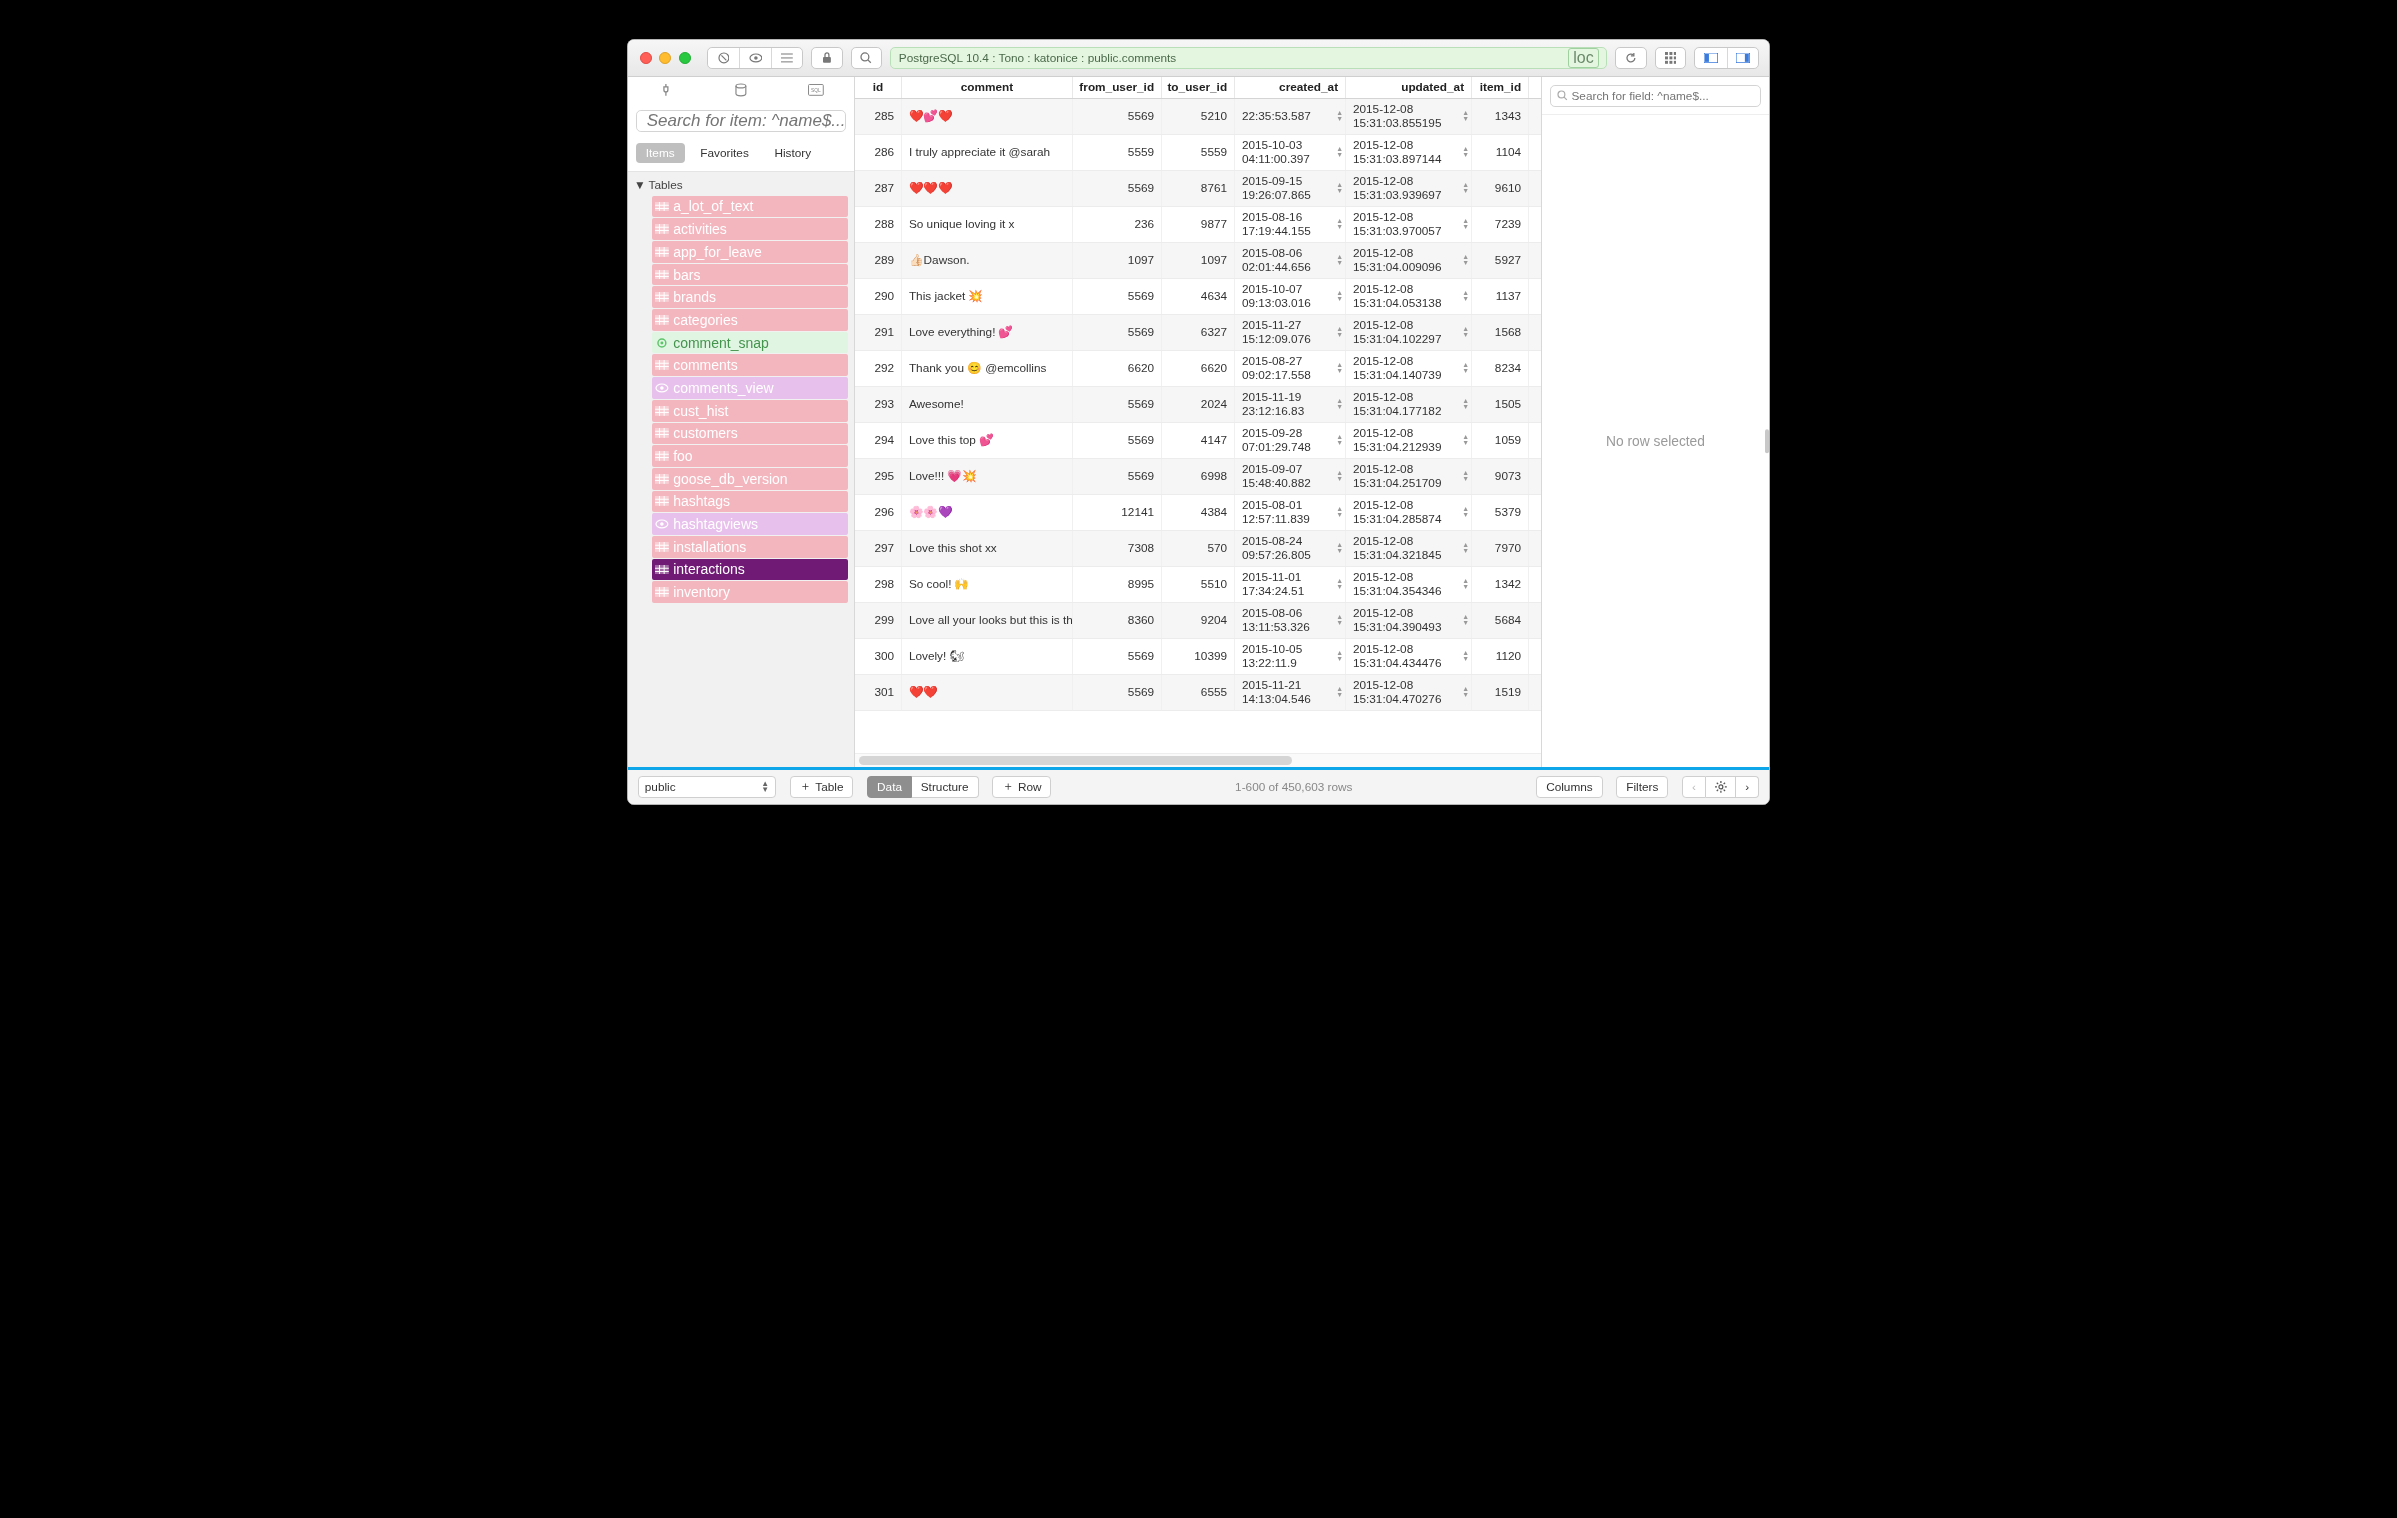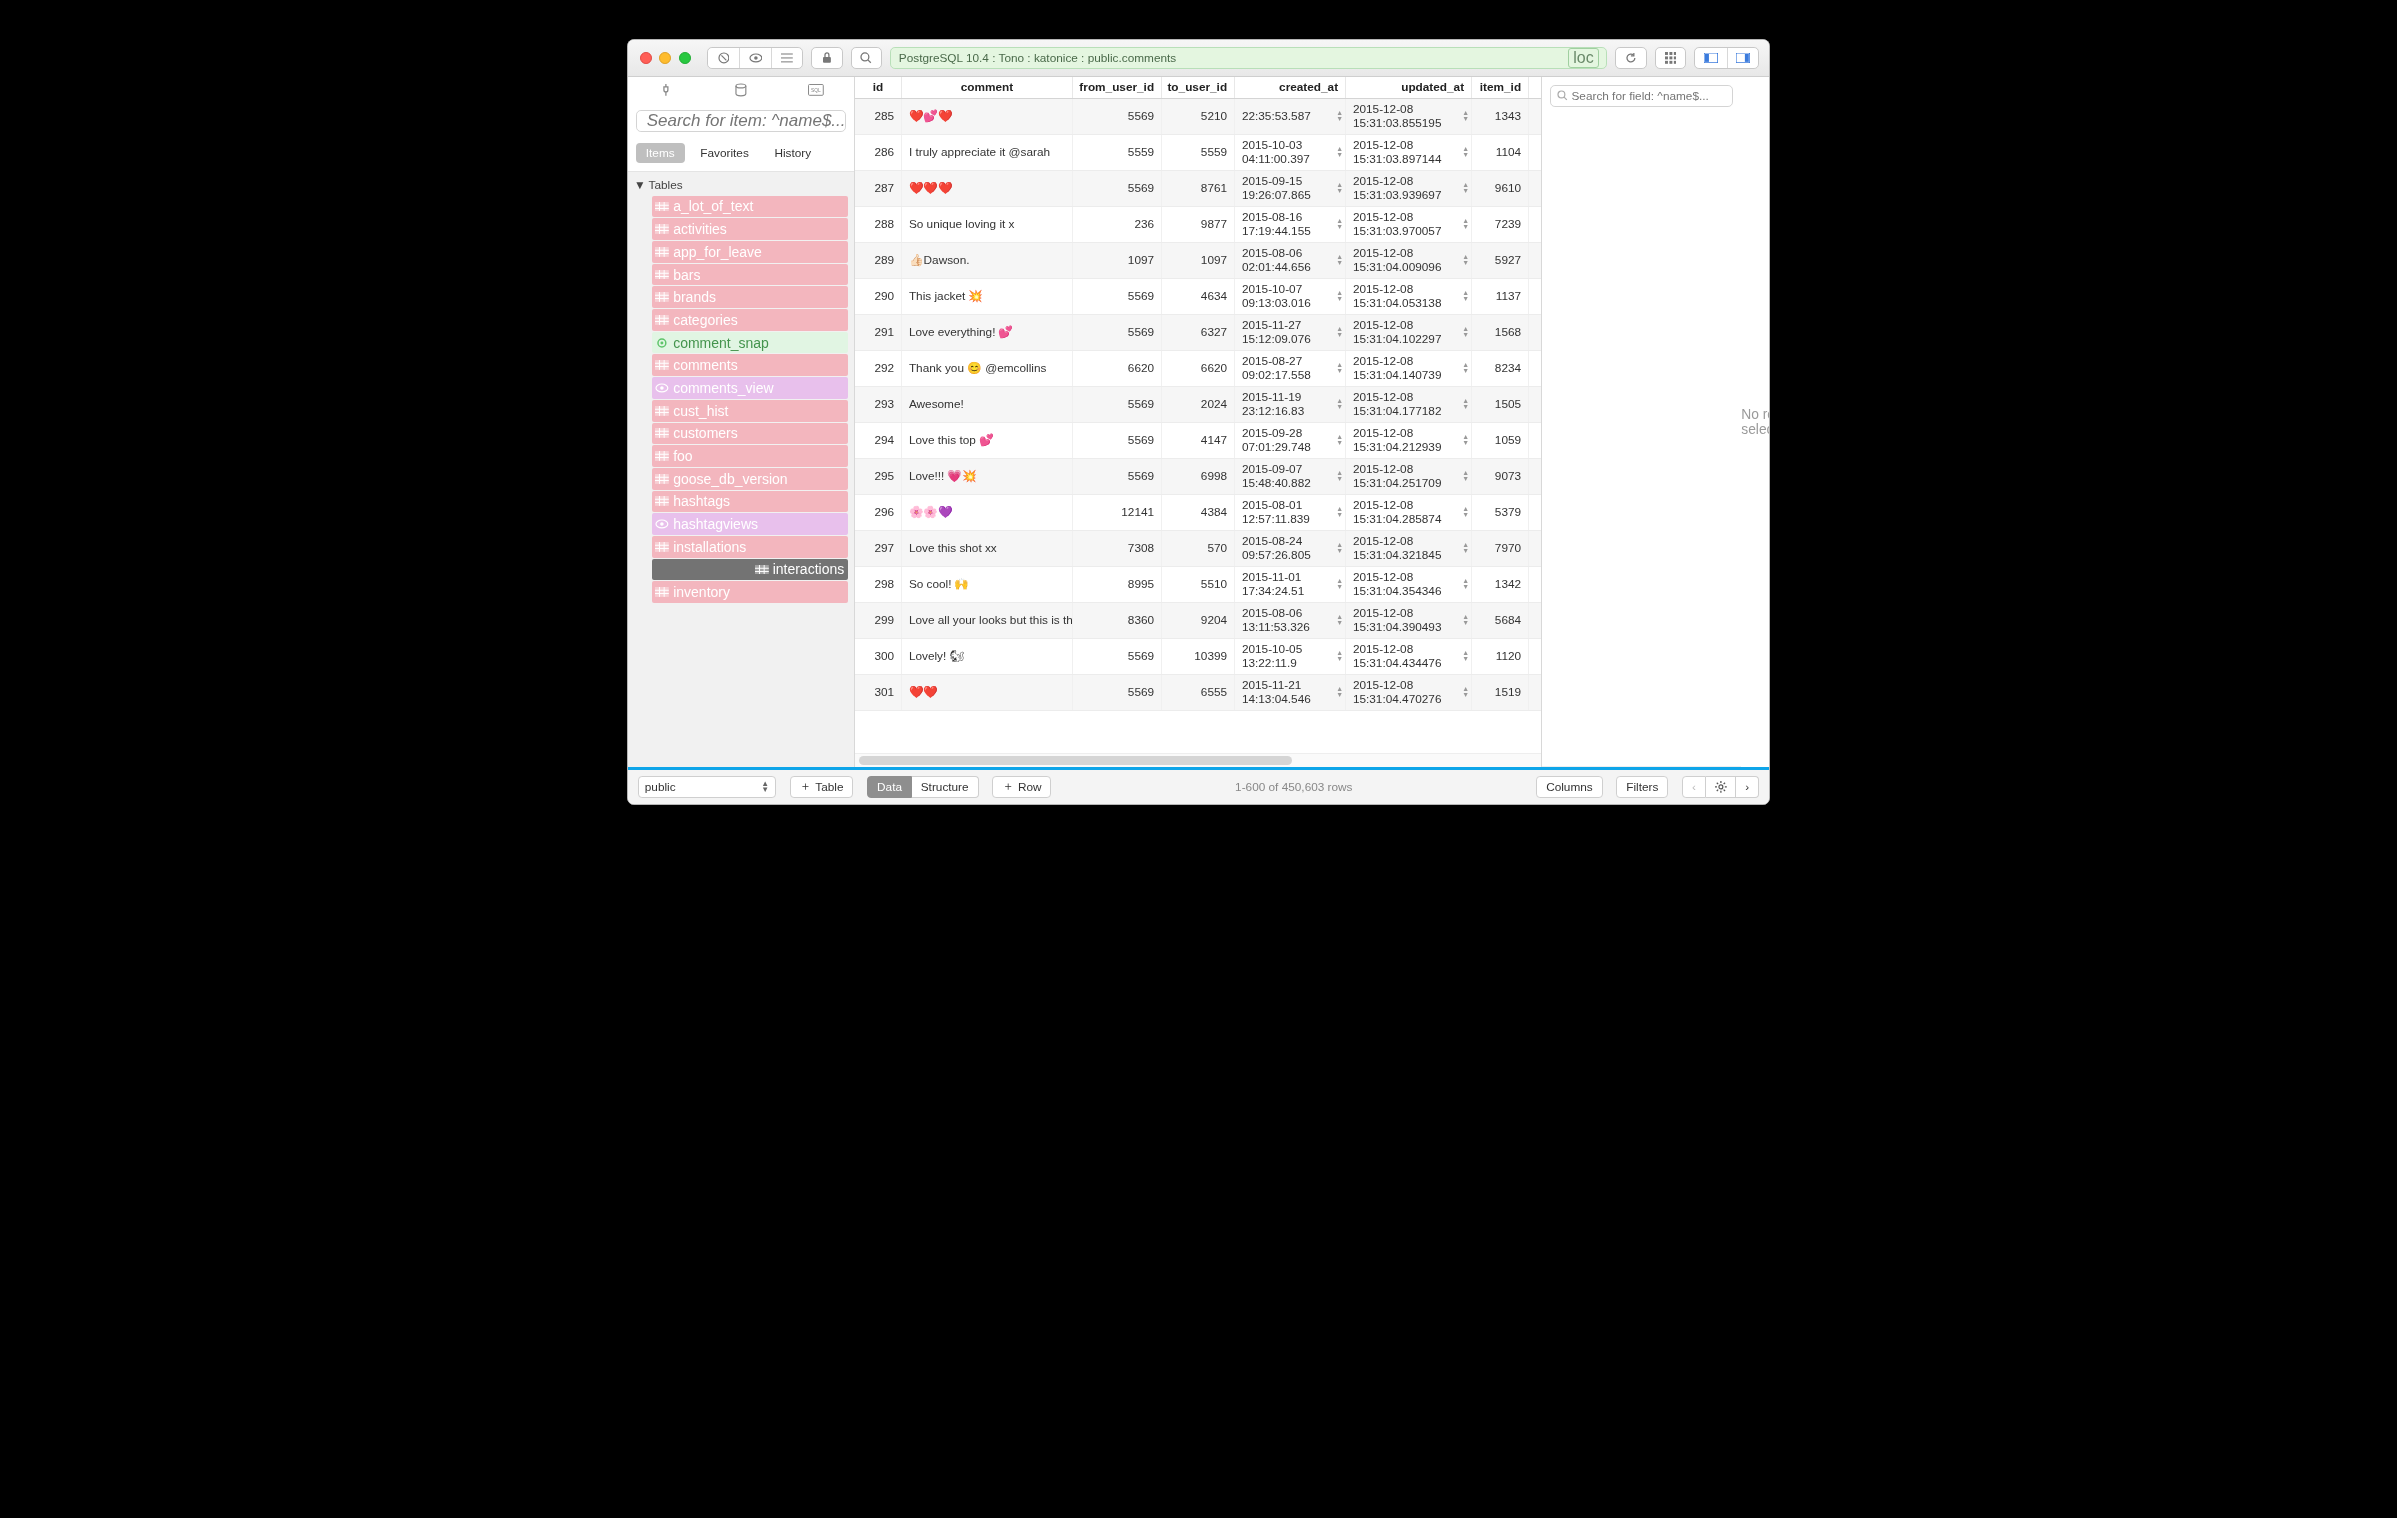--- a/index.html
+++ b/index.html
@@ -50,21 +50,21 @@
 .bottombar { height:37px; border-top:3px solid #0ea5e9; background:#f4f4f4; display:flex; align-items:center; padding:0 9.9px; gap:13.8px; font-size:11.8px; }
 .bottombar .schema { width:138px; height:21.7px; border:1px solid #cfcfcf; border-radius:3.9px; background:#fff; display:flex; align-items:center; padding:0 5.9px; justify-content:space-between; }
 .btn { height:21.7px; border:1px solid #cfcfcf; border-radius:3.9px; background:#fff; display:inline-flex; align-items:center; padding:0 8.9px; color:#333; gap:3.9px; }
 .btn.sel { background:#8e8e8e; color:#fff; border-color:#8e8e8e; }
 .seggroup { display:flex; }
 .seggroup .btn { border-radius:0;text-align:center; }
 .seggroup .btn:first-child { border-radius:3.9px 0 0 3.9px; }
 .seggroup .btn:last-child { border-radius:0 3.9px 3.9px 0; }
 .seggroup .btn + .btn { border-left:none; }
 .status { flex:1; text-align:center; color:#888; }
-.inspector { width:227px; display:flex; flex-direction:row; }
+.inspector { width:227px; display:flex; flex-direction:column; }
 .insp-search { padding:7.9px; border-bottom:1px solid #eee; }
 .insp-search .field { background:#fff; border:1px solid #d4d4d4; border-radius:4.9px; height:21.7px; display:flex; align-items:center; padding:0 5.9px; gap:3.9px; color:#aaa; }
 .insp-search input { border:none; outline:none; flex:1; background:transparent; font-size:11.8px; }
 .insp-body { flex:1; display:flex; align-items:center; justify-content:center; color:#9a9a9a; font-size:13.8px; position:relative;}
 .insp-body .scrub { position:absolute; right:0; top:50%; transform:translateY(-50%); width:3.9px; height:23.6px; background:#c8c8c8; border-radius:2px; }
 svg { display:block; }
 .col-id{width:47px}
 .col-comment{width:171px}
 .col-from{width:89px}
 .col-to{width:73px}
@@ -372,21 +372,21 @@
               <svg width="13.8" height="9.9" viewBox="0 0 14 10">
                 <rect x="0" y="0" width="14" height="10" fill="#fff" opacity="0.35"></rect>
                 <line x1="0" y1="3.3" x2="14" y2="3.3" stroke="#fff"></line>
                 <line x1="0" y1="6.6" x2="14" y2="6.6" stroke="#fff"></line>
                 <line x1="4.6" y1="0" x2="4.6" y2="10" stroke="#fff"></line>
                 <line x1="9.3" y1="0" x2="9.3" y2="10" stroke="#fff"></line>
               </svg>
             </span>
             <span>installations</span>
           </div>
-          <div class="sb-item" style="background: #737373; justify-content: flex-end;">
+          <div class="sb-item" style="background: #701a75;">
             <span class="ticon">
               <svg width="13.8" height="9.9" viewBox="0 0 14 10">
                 <rect x="0" y="0" width="14" height="10" fill="#fff" opacity="0.35"></rect>
                 <line x1="0" y1="3.3" x2="14" y2="3.3" stroke="#fff"></line>
                 <line x1="0" y1="6.6" x2="14" y2="6.6" stroke="#fff"></line>
                 <line x1="4.6" y1="0" x2="4.6" y2="10" stroke="#fff"></line>
                 <line x1="9.3" y1="0" x2="9.3" y2="10" stroke="#fff"></line>
               </svg>
             </span>
             <span>interactions</span>

